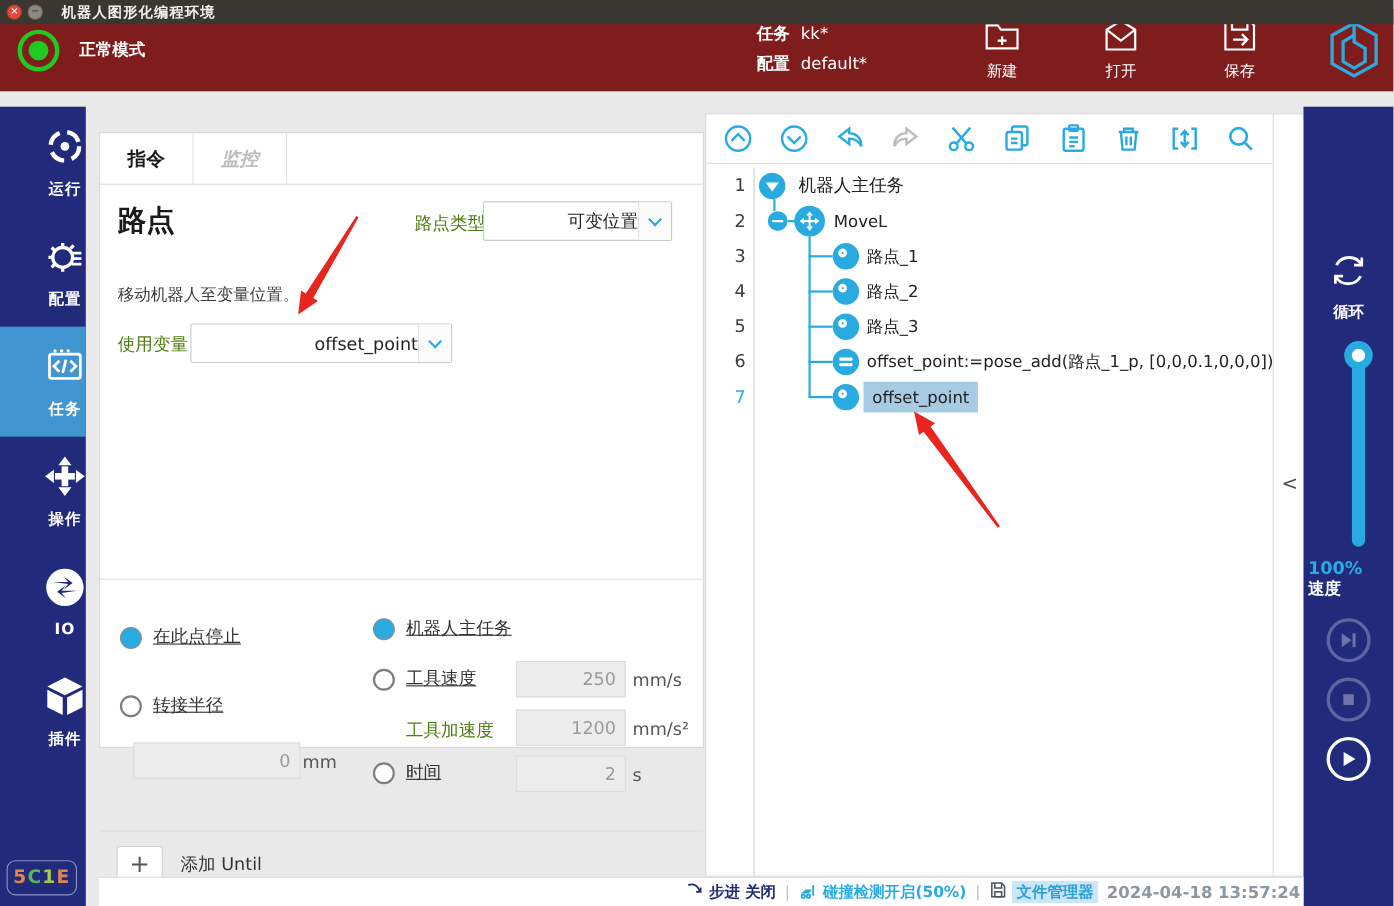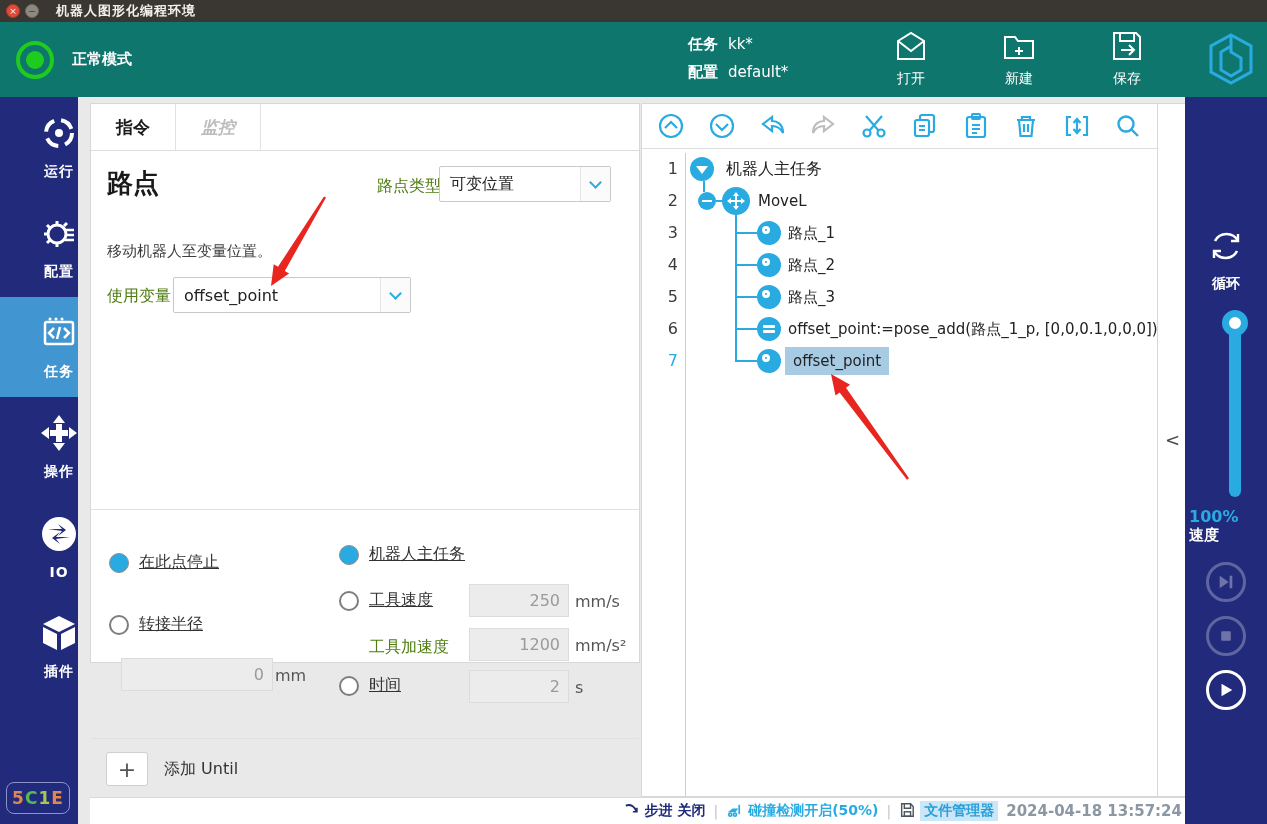--- a/index.html
+++ b/index.html
@@ -10,21 +10,21 @@
   
   .titlebar { position:absolute; left:0; top:0; width:1267px; height:22px; background:#3a3733;
               display:flex; align-items:center; padding-left:6px; z-index:5; }
   .winbtn { width:14px; height:14px; border-radius:50%; margin-right:5px; display:flex;
             align-items:center; justify-content:center; font-size:9px; color:#fff; line-height:1; cursor:default; }
   .winbtn.close { background:#df4b38; border:1px solid #b33a2a; }
   .winbtn.min   { background:#8d8880; border:1px solid #6f6b64; color:#3a3733; }
   .win-title { color:#f1efec; font-size:13px; font-weight:bold; margin-left:12px; letter-spacing:1px; }
 
   
-  .header { position:absolute; left:0; top:22px; width:1267px; height:75px; background:#0f766e;
+  .header { position:absolute; left:0; top:8px; width:1267px; height:75px; background:#7f1d1d;
             display:flex; align-items:center; }
   .mode { display:flex; align-items:center; margin-left:16px; }
   .mode-ring { width:38px; height:38px; border-radius:50%; border:4px solid #1ecb1e;
                display:flex; align-items:center; justify-content:center; }
   .mode-dot { width:18px; height:18px; border-radius:50%; background:#1ecb1e; }
   .mode-label { color:#fff; font-size:15px; font-weight:bold; margin-left:18px; }
   .task-config { position:absolute; left:688px; top:8px; color:#fff; font-size:15px; line-height:28px; }
   .task-config .row { display:flex; gap:10px; }
   .task-config .k { font-weight:bold; }
   .hdr-buttons { position:absolute; left:868px; top:6px; display:flex; gap:22px; }
@@ -61,21 +61,21 @@
   .speed-text { position:absolute; left:4px; top:410px; width:100%; text-align:left; line-height:19px; }
   .speed-text .pct { color:#29abe2; font-size:16px; font-weight:bold; }
   .speed-text .lbl { color:#fff; font-size:15px; font-weight:bold; }
   .pb-btn { position:absolute; left:21px; width:40px; height:40px; border-radius:50%;
             display:flex; align-items:center; justify-content:center; cursor:pointer; }
   .pb-dim { border:3px solid rgba(255,255,255,0.28); }
   .pb-on  { border:3px solid #ffffff; }
 
   
   .panel { position:absolute; background:#fff; border:1px solid #d8d8d8; }
-  .left-panel { left:90px; top:103px; width:550px; height:560px; }
+  .left-panel { left:90px; top:120px; width:550px; height:560px;text-align:right; }
   .tree-panel { left:641px; top:103px; width:517px; height:694px; }
   .collapse-strip { position:absolute; left:1158px; top:103px; width:27px; height:694px; background:#fff;
                     border-top:1px solid #d8d8d8; border-bottom:1px solid #d8d8d8; }
   .collapse-chevron { position:absolute; left:7px; top:325px; color:#4a4a4a; font-size:18px; cursor:pointer; }
 
   
   .tab-row { position:absolute; left:0; top:0; right:0; height:47px; border-bottom:1px solid #ddd; display:flex; }
   .tab { width:85px; display:flex; align-items:center; justify-content:center; font-size:17px; font-weight:bold;
          border-right:1px solid #e2e2e2; cursor:pointer; }
   .tab.active { color:#1a1a1a; }
@@ -172,32 +172,32 @@
         </div>
       <div class="row">
           <span class="k">配置</span>
         <span>default*</span>
         </div>
     </div>
     <div class="hdr-buttons">
       <div class="hdr-btn">
         <span>
           <svg viewBox="0 0 36 36" fill="none" stroke="#fff" stroke-width="2">
+            <path d="M4 9 h10 l3 4 h15 v17 h-28 z"></path>
+            <path d="M18 19 v8 M14 23 h8"></path>
+          </svg></span>
+        <span class="lbl">新建</span>
+      </div>
+      <div class="hdr-btn">
+        <span>
+          <svg viewBox="0 0 36 36" fill="none" stroke="#fff" stroke-width="2">
             <path d="M5 13 L18 5 L31 13 V31 H5 Z"></path>
             <path d="M5 13 L18 23 L31 13"></path>
           </svg></span>
         <span class="lbl">打开</span>
-      </div>
-      <div class="hdr-btn">
-        <span>
-          <svg viewBox="0 0 36 36" fill="none" stroke="#fff" stroke-width="2">
-            <path d="M4 9 h10 l3 4 h15 v17 h-28 z"></path>
-            <path d="M18 19 v8 M14 23 h8"></path>
-          </svg></span>
-        <span class="lbl">新建</span>
       </div>
       <div class="hdr-btn">
         <span>
           <svg viewBox="0 0 36 36" fill="none" stroke="#fff" stroke-width="2">
             <path d="M5 5 h22 l4 4 v22 h-26 z"></path>
             <path d="M11 5 v8 h14 v-8"></path>
             <path d="M12 22 h12 M20 17 l5 5 l-5 5"></path>
           </svg></span>
         <span class="lbl">保存</span>
       </div>

